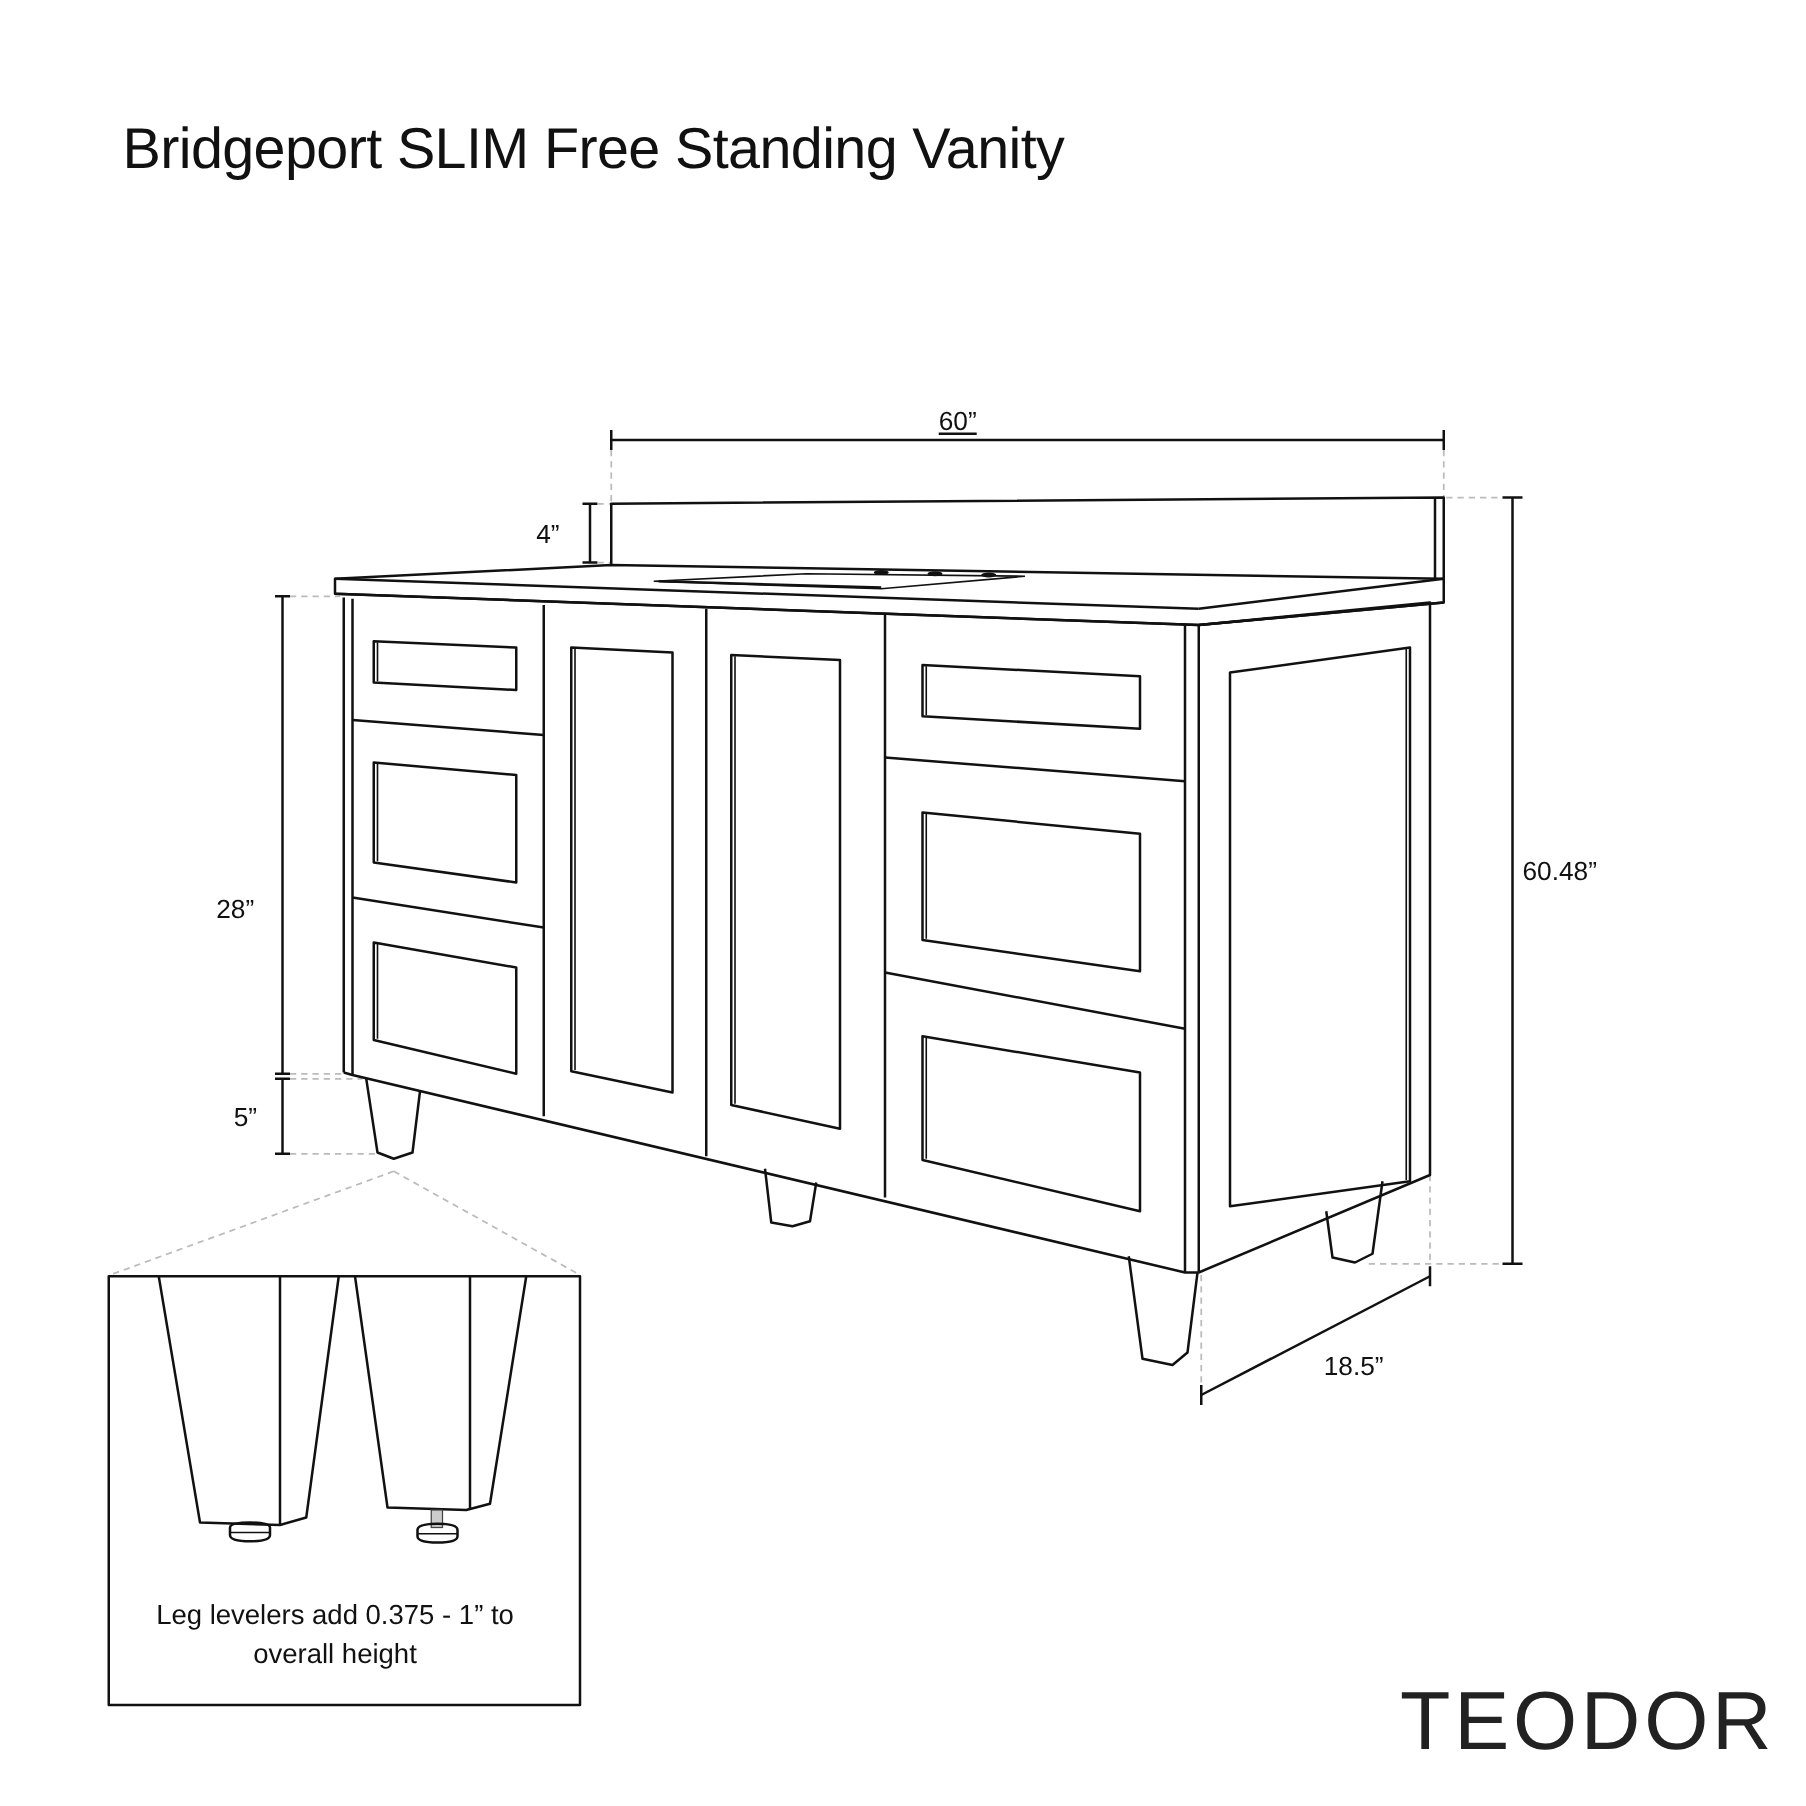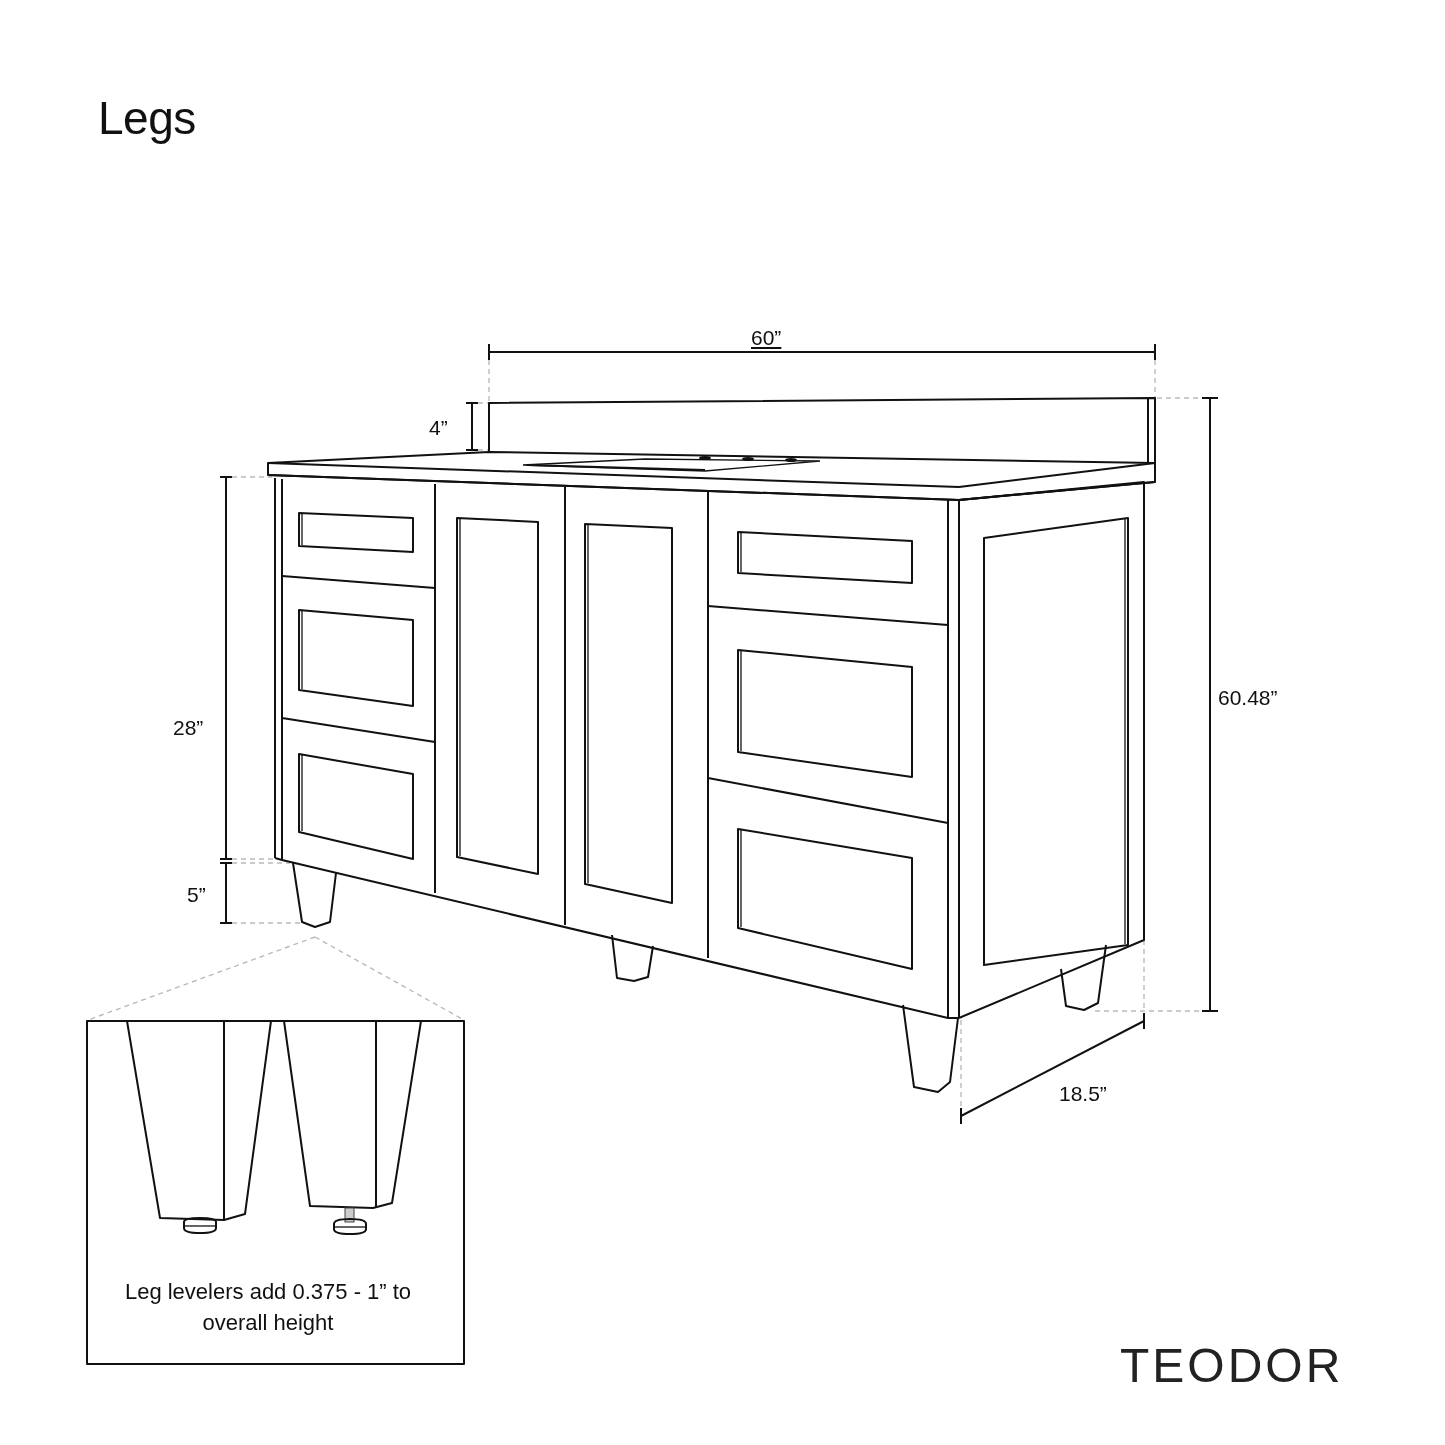--- a/index.html
+++ b/index.html
@@ -3,33 +3,33 @@
 <meta charset="utf-8">
 <style>
   html, body { margin: 0; padding: 0; background: #ffffff; }
   body { width: 1445px; height: 1445px; position: relative; overflow: hidden;
          font-family: "Liberation Sans", "DejaVu Sans", sans-serif; color: #111; }
   .title-block { position: absolute; left: 98px; top: 84px; }
   .title-line { font-size: 46px; line-height: 68px; letter-spacing: -0.5px; white-space: nowrap; font-weight: 400; }
   .dim-label { position: absolute; font-size: 21px; color: #111; white-space: nowrap; }
   .inset-caption { position: absolute; left: 88px; top: 1276px; width: 360px; text-align: center;
                    font-size: 22px; line-height: 31px; color: #111; }
-  .brand { position: absolute; left: 1120px; top: 1338px; font-size: 48px; letter-spacing: 3px;
+  .brand { position: absolute; left: 1120px; top: 1338px; font-size: 66px; letter-spacing: 3px;
            color: #222; font-weight: 300; }
   svg.drawing { position: absolute; left: 0; top: 0; }
   .ln { stroke: #111; stroke-width: 2; fill: none; stroke-linejoin: round; }
   .thin { stroke: #111; stroke-width: 1.3; fill: none; }
   .dash { stroke: #bbb; stroke-width: 1.4; stroke-dasharray: 5 4; fill: none; }
   .fillw { fill: #fff; }
 </style>
 </head>
 <body>
 
 <div class="title-block">
-  <div class="title-line">Legs</div>
+  <div class="title-line">Bridgeport SLIM Free Standing Vanity</div>
 </div>
 
 <svg class="drawing" width="1445" height="1445" viewBox="0 0 1445 1445">
 
   <g>
     <line class="ln" x1="489" y1="352" x2="1155" y2="352"></line>
     <line class="ln" x1="489" y1="344" x2="489" y2="360"></line>
     <line class="ln" x1="1155" y1="344" x2="1155" y2="360"></line>
     <line class="dash" x1="489" y1="360" x2="489" y2="402"></line>
     <line class="dash" x1="1155" y1="360" x2="1155" y2="398"></line>

